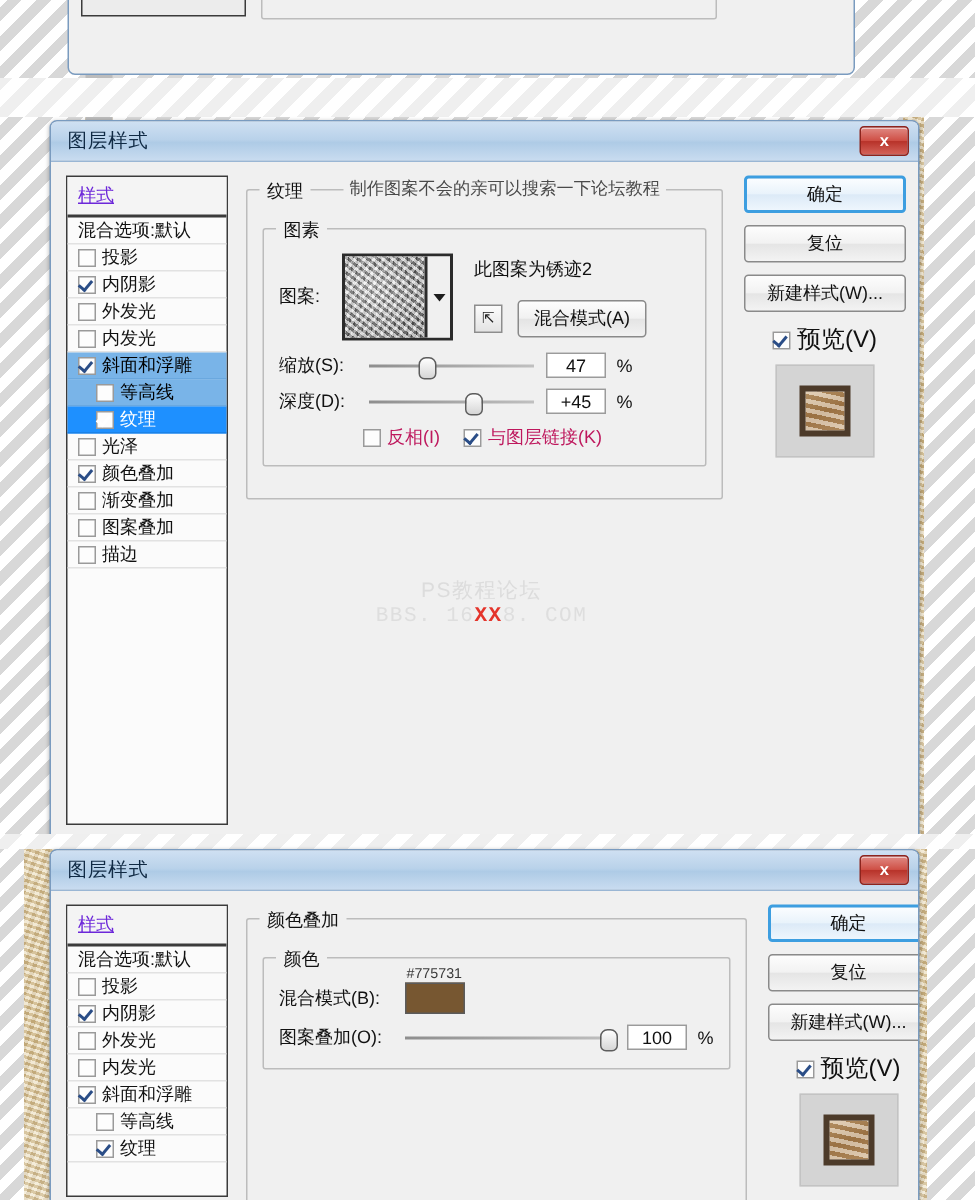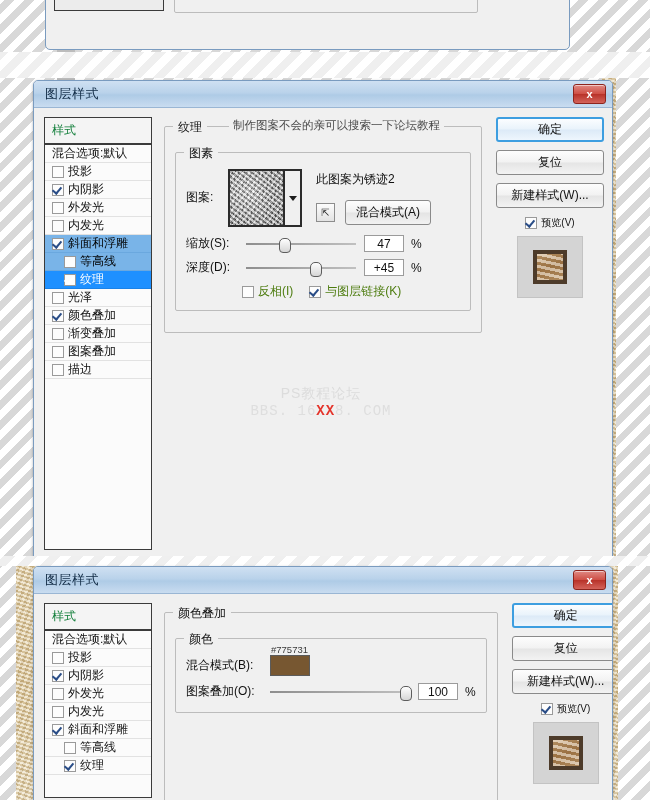--- a/index.html
+++ b/index.html
@@ -76,24 +76,25 @@
 
   
   .styles-col { width: 108px; flex: none; }
   .styles-box {
     border: 1px solid #3b3b3b;
     background: #fbfbfb;
     height: 100%;
     box-sizing: border-box;
   }
   .styles-head {
-    font-size: 12px; color: #15803d;
+    font-size: 12px; color: #6d28d9;
     padding: 4px 0 4px 7px;
     border-bottom: 2px solid #3b3b3b;
     background: #f4f4f4;
+    text-decoration: underline;
   }
   .style-row {
     display: flex; align-items: center;
     font-size: 12px; color: #111;
     padding: 2px 0 2px 5px;
     border-bottom: 1px solid #e2e2e2;
     height: 18px;
     box-sizing: border-box;
     white-space: nowrap;
     cursor: default;
@@ -211,21 +212,21 @@
   .numfield {
     border: 1px solid #9b9b9b;
     background: #fff;
     font-size: 12px; color: #111;
     width: 40px; height: 17px; line-height: 17px;
     text-align: center;
     box-sizing: border-box;
   }
   .pct { font-size: 12px; margin-left: 7px; color: #111; }
 
-  .chk-inline { display: flex; align-items: center; font-size: 12px; color:#4d7c0f; margin-right: 16px; white-space: nowrap; }
+  .chk-inline { display: flex; align-items: center; font-size: 12px; color:#be185d; margin-right: 16px; white-space: nowrap; }
   .chk-inline .cbx { margin-right: 4px; }
 
   
   .combo {
     border: 1px solid #9b9b9b;
     background: #fff;
     height: 19px;
     display: flex; align-items: center;
     padding: 0 4px 0 7px;
     font-size: 12px; color: #111;
@@ -256,21 +257,21 @@
     border: 1px solid #8a8a8a;
     border-radius: 3px;
     background: linear-gradient(to bottom,#fdfdfd 0%,#f2f2f2 48%,#e5e5e5 52%,#f3f3f3 100%);
     font-size: 12px; color: #111;
     padding: 3px 0; margin-bottom: 8px;
     text-align: center;
     box-sizing: border-box;
     cursor: pointer;
   }
   .rbtn.primary { border: 2px solid #3d9ee0; background: linear-gradient(to bottom,#fbfdff 0%,#e9f3fb 48%,#dceaf7 52%,#eef6fd 100%); padding: 2px 0; }
-  .prev-row { display: flex; align-items: center; justify-content: center; font-size: 10px; color:#111; margin: 2px 0 6px; }
+  .prev-row { display: flex; align-items: center; justify-content: center; font-size: 16px; color:#111; margin: 2px 0 6px; }
   .prev-row .cbx { margin-right: 4px; }
   .prev-box {
     width: 64px; height: 60px;
     background: #d4d4d4;
     border: 1px solid #c3c3c3;
     margin: 0 auto;
     display: flex; align-items: center; justify-content: center;
   }
   .prev-thumb {
     width: 34px; height: 34px;

